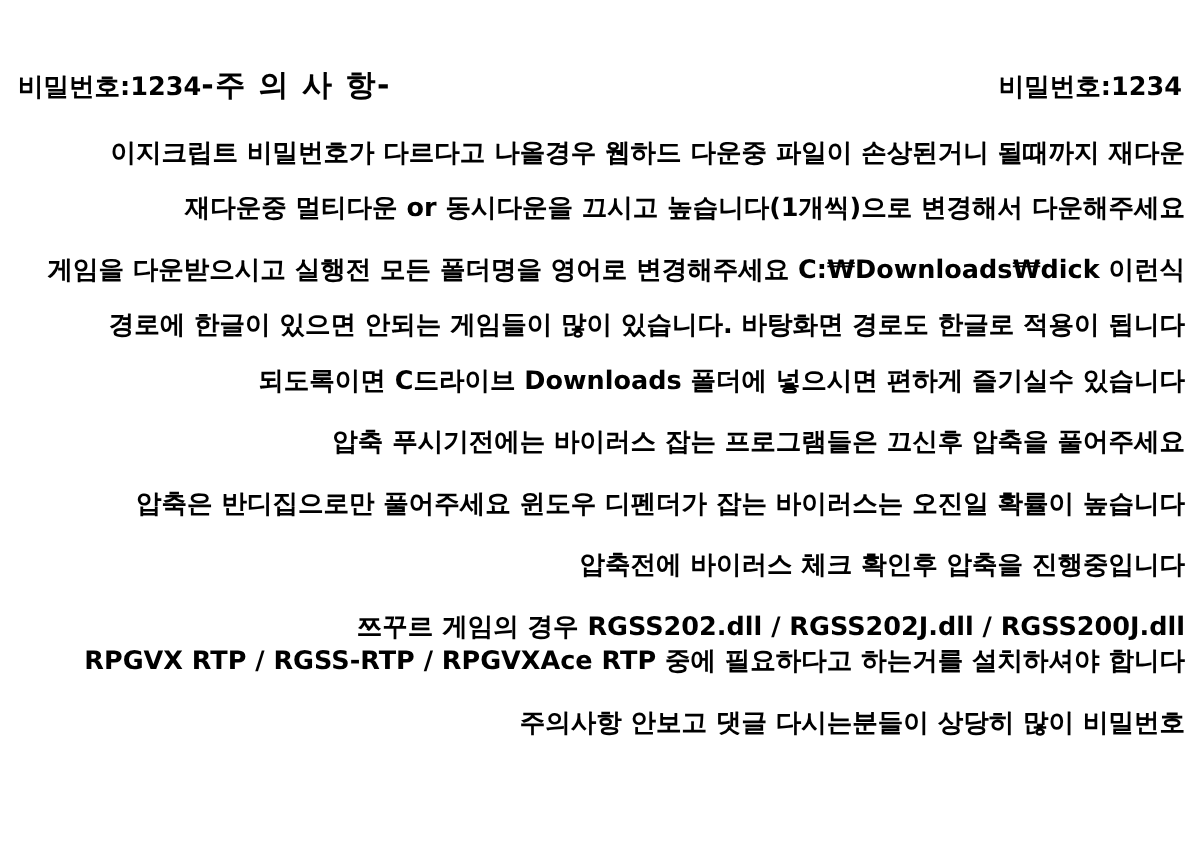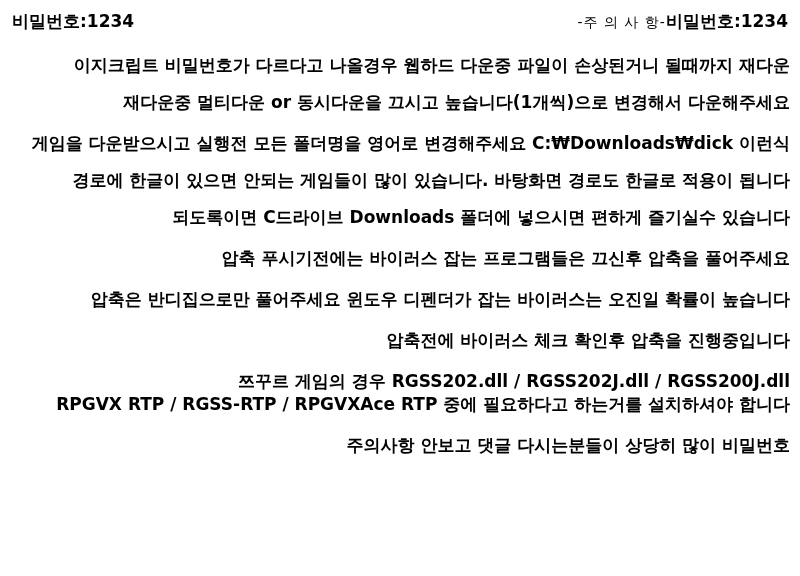--- a/index.html
+++ b/index.html
@@ -26,26 +26,27 @@
     align-items: baseline;
     justify-content: space-between;
     font-size: 17px;
     font-weight: 700;
     letter-spacing: 0px;
     padding: 2px 2px 0 2px;
     margin-bottom: 16px;
   }
   .header-left, .header-right {
     white-space: nowrap;
+    margin-top: 36px;
   }
   .header-center {
     flex: 1;
-    text-align: right;
-    font-size: 14px;
-    font-weight: 400;
+    text-align: left;
+    font-size: 20px;
+    font-weight: 700;
     letter-spacing: 1px;
   }
   .line {
     font-size: 17px;
     font-weight: 700;
     line-height: 1.0;
     white-space: nowrap;
     margin: 0;
     padding: 0;
   }

